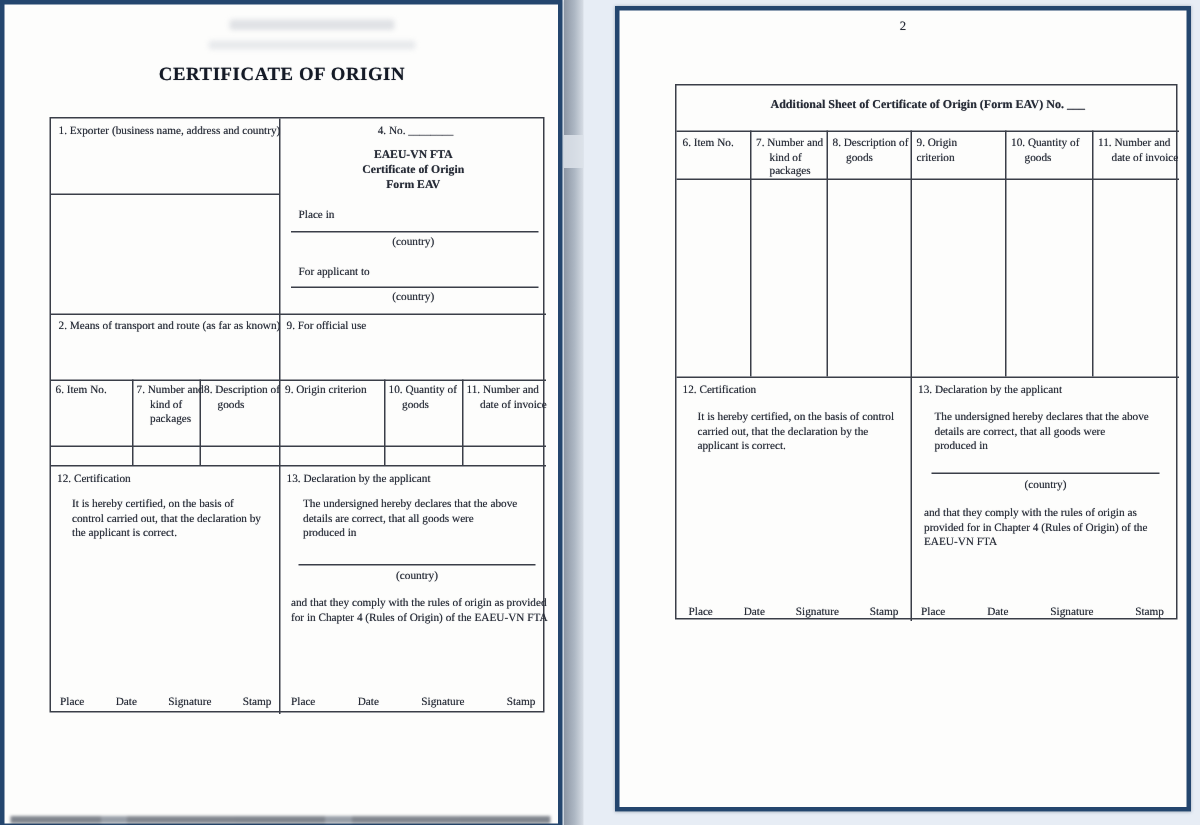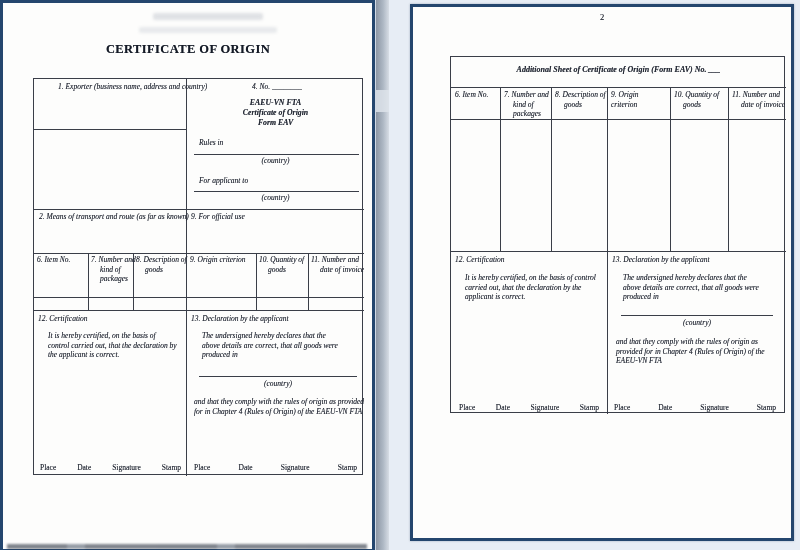--- a/index.html
+++ b/index.html
@@ -12,21 +12,20 @@
   .page{
     position:absolute;background:#fdfdfc;
     border:3px solid #24466e;box-sizing:border-box;
     box-shadow:0 0 2px rgba(40,60,90,.35);
   }
   .page1{left:0;top:0;width:375px;height:552px;}
   .page2{left:410px;top:4px;width:384px;height:537px;}
   .txt{
     position:absolute;font-size:7.5px;line-height:9.5px;
     text-shadow:0 0 .5px rgba(30,35,50,.55);
-    font-style:italic;
   }
   .hang{padding-left:9px;text-indent:-9px;}
   .ctr{text-align:center;}
   .bold{font-weight:bold;}
   .title{
     position:absolute;font-size:12.5px;font-weight:bold;letter-spacing:.4px;
     text-align:center;color:#141a26;text-shadow:0 0 .6px rgba(20,26,40,.6);
   }
   .tbl{position:absolute;border:1.5px solid #3a3e48;box-sizing:border-box;background:transparent;}
   .hl{position:absolute;height:1px;background:#3a3e48;}
@@ -66,29 +65,29 @@
       <div class="hl" style="left:0;top:50px;width:152px;"></div>
       <div class="hl" style="left:0;top:130px;width:330px;"></div>
       <div class="hl" style="left:0;top:174px;width:330px;"></div>
       <div class="hl" style="left:0;top:218px;width:330px;"></div>
       <div class="hl" style="left:0;top:231px;width:330px;"></div>
       <div class="vl" style="left:54px;top:174px;height:57px;"></div>
       <div class="vl" style="left:99px;top:174px;height:57px;"></div>
       <div class="vl" style="left:222px;top:174px;height:57px;"></div>
       <div class="vl" style="left:274px;top:174px;height:57px;"></div>
 
-      <div class="txt hang" style="left:5px;top:3px;width:144px;margin-left:19px;">1. Exporter (business name, address and country)</div>
+      <div class="txt hang" style="left:5px;top:3px;width:144px;">1. Exporter (business name, address and country)</div>
       <div class="txt hang" style="left:5px;top:133px;width:144px;">2. Means of transport and route (as far as known)</div>
       <div class="txt" style="left:157px;top:133px;width:168px;">9. For official use</div>
 
       <div class="txt" style="left:159px;top:3px;width:168px;text-align:center;">4. No. ________</div>
       <div class="txt ctr bold" style="left:153px;top:19px;width:177px;font-size:7.8px;">EAEU-VN FTA</div>
       <div class="txt ctr bold" style="left:153px;top:29px;width:177px;font-size:7.8px;">Certificate of Origin</div>
       <div class="txt ctr bold" style="left:153px;top:39px;width:177px;font-size:7.8px;">Form EAV</div>
-      <div class="txt" style="left:165px;top:59px;width:150px;">Rules in</div>
+      <div class="txt" style="left:165px;top:59px;width:150px;">Place in</div>
       <div class="uline" style="left:160px;top:75px;width:165px;"></div>
       <div class="txt ctr" style="left:153px;top:77px;width:177px;">(country)</div>
       <div class="txt" style="left:165px;top:97px;width:150px;">For applicant to</div>
       <div class="uline" style="left:160px;top:112px;width:165px;"></div>
       <div class="txt ctr" style="left:153px;top:114px;width:177px;">(country)</div>
 
       <div class="txt" style="left:3px;top:176px;width:48px;">6. Item No.</div>
       <div class="txt hang" style="left:57px;top:176px;width:39px;">7. Number and kind of packages</div>
       <div class="txt hang" style="left:102px;top:176px;width:47px;">8. Description of goods</div>
       <div class="txt" style="left:156px;top:176px;width:62px;">9. Origin criterion</div>

